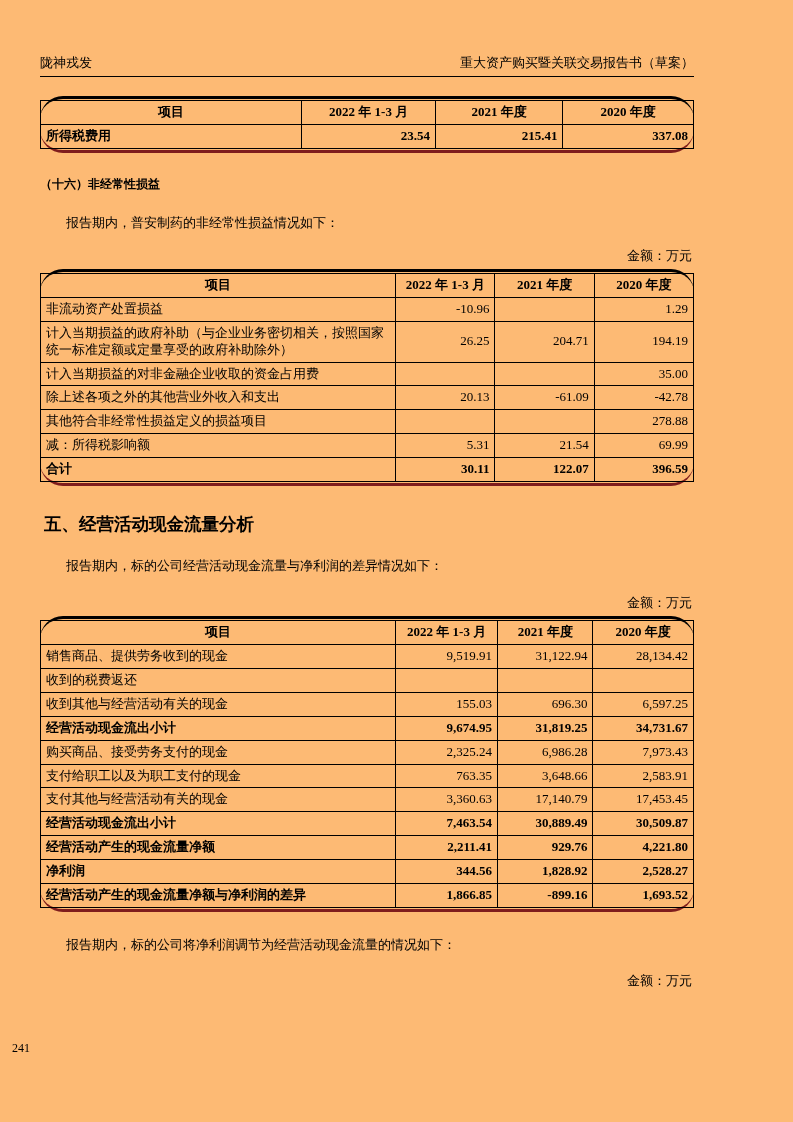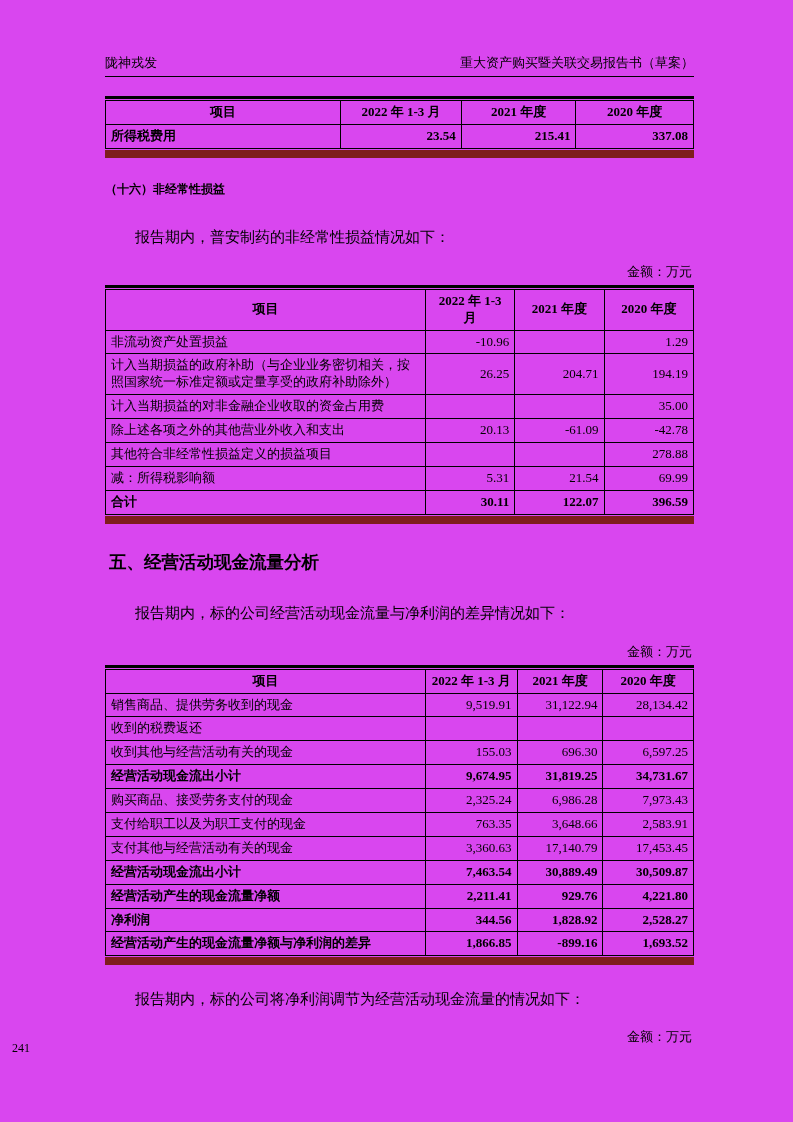--- a/index.html
+++ b/index.html
@@ -1,40 +1,40 @@
 <!DOCTYPE html>
 <html lang="zh"><head>
 <meta charset="utf-8">
 <title>241</title>
 <style>
   html,body{margin:0;padding:0;background:#ffffff;}
   .page{
-    width:793px;height:1122px;background:#d946ef;position:relative;
-    box-sizing:border-box;padding:54px 99px 0 105px;
+    width:793px;height:1122px;background:#fdba74;position:relative;
+    box-sizing:border-box;padding:54px 99px 0 40px;
     font-family:"Liberation Serif","DejaVu Serif",serif;color:#000;
   }
   .doc-header{
     display:flex;justify-content:space-between;align-items:flex-end;
     border-bottom:1px solid #000;padding-bottom:4px;font-size:13px;
   }
-  .tbl-wrap{border-top:3px solid #000;border-bottom:8px solid #7f1d1d;padding:1px 0;}
+  .tbl-wrap{border-top:3px solid #000;border-bottom:3px solid #7f1d1d;padding:1px 0;border-radius:23px;}
   .t1{margin-top:19px;}
   table{width:100%;border-collapse:collapse;font-size:13px;table-layout:fixed;}
   td,th{border:1px solid #000;padding:3px 5px;line-height:1.3;vertical-align:middle;
         word-break:break-all;}
   th{font-weight:bold;text-align:center;}
   td.num{text-align:right;}
   td.lbl{text-align:left;}
   .c{text-align:left;}
   .b{font-weight:bold;}
   .h-l2{font-family:"Liberation Sans","DejaVu Sans",sans-serif;font-weight:bold;
         font-size:12px;margin:23px 0 0 0;}
   .h-l1{font-family:"Liberation Sans","DejaVu Sans",sans-serif;font-weight:bold;
         font-size:17.5px;margin:26px 0 0 4px;}
-  .para{font-size:15px;text-indent:2em;margin:29px 0 0 0;line-height:1.4;}
+  .para{font-size:13px;text-indent:2em;margin:21px 0 0 0;line-height:1.4;}
   .unit{font-size:13px;text-align:right;margin:15px 2px 4px 0;}
   .footer-page{position:absolute;bottom:66px;left:12px;width:100%;text-align:left;
         font-size:12px;}
 </style>
 </head>
 <body>
 
 <div class="page">
 
   <div class="doc-header">

